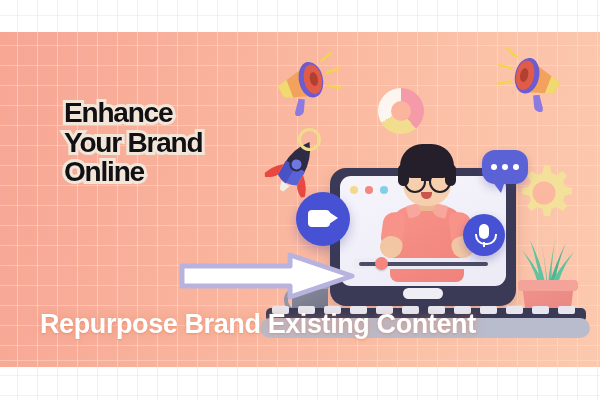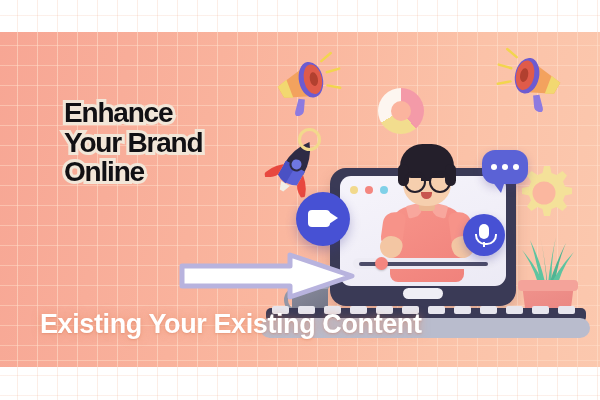--- a/index.html
+++ b/index.html
@@ -303,15 +303,15 @@
     <div class="kb-deck"></div>
   </div>
 
   <svg class="arrow" viewBox="0 0 178 48">
     <path d="M4 14 L112 14 L112 3 L174 24 L112 45 L112 34 L4 34 Z" fill="#ffffff" stroke="#b8b3de" stroke-width="5" stroke-linejoin="round"></path>
   </svg>
 
   <div class="headline">Enhance
 Your Brand
 Online</div>
-  <div class="subtitle">Existing Your Existing Content</div>
+  <div class="subtitle">Repurpose Brand Existing Content</div>
 
 </div>
 
 </body></html>

